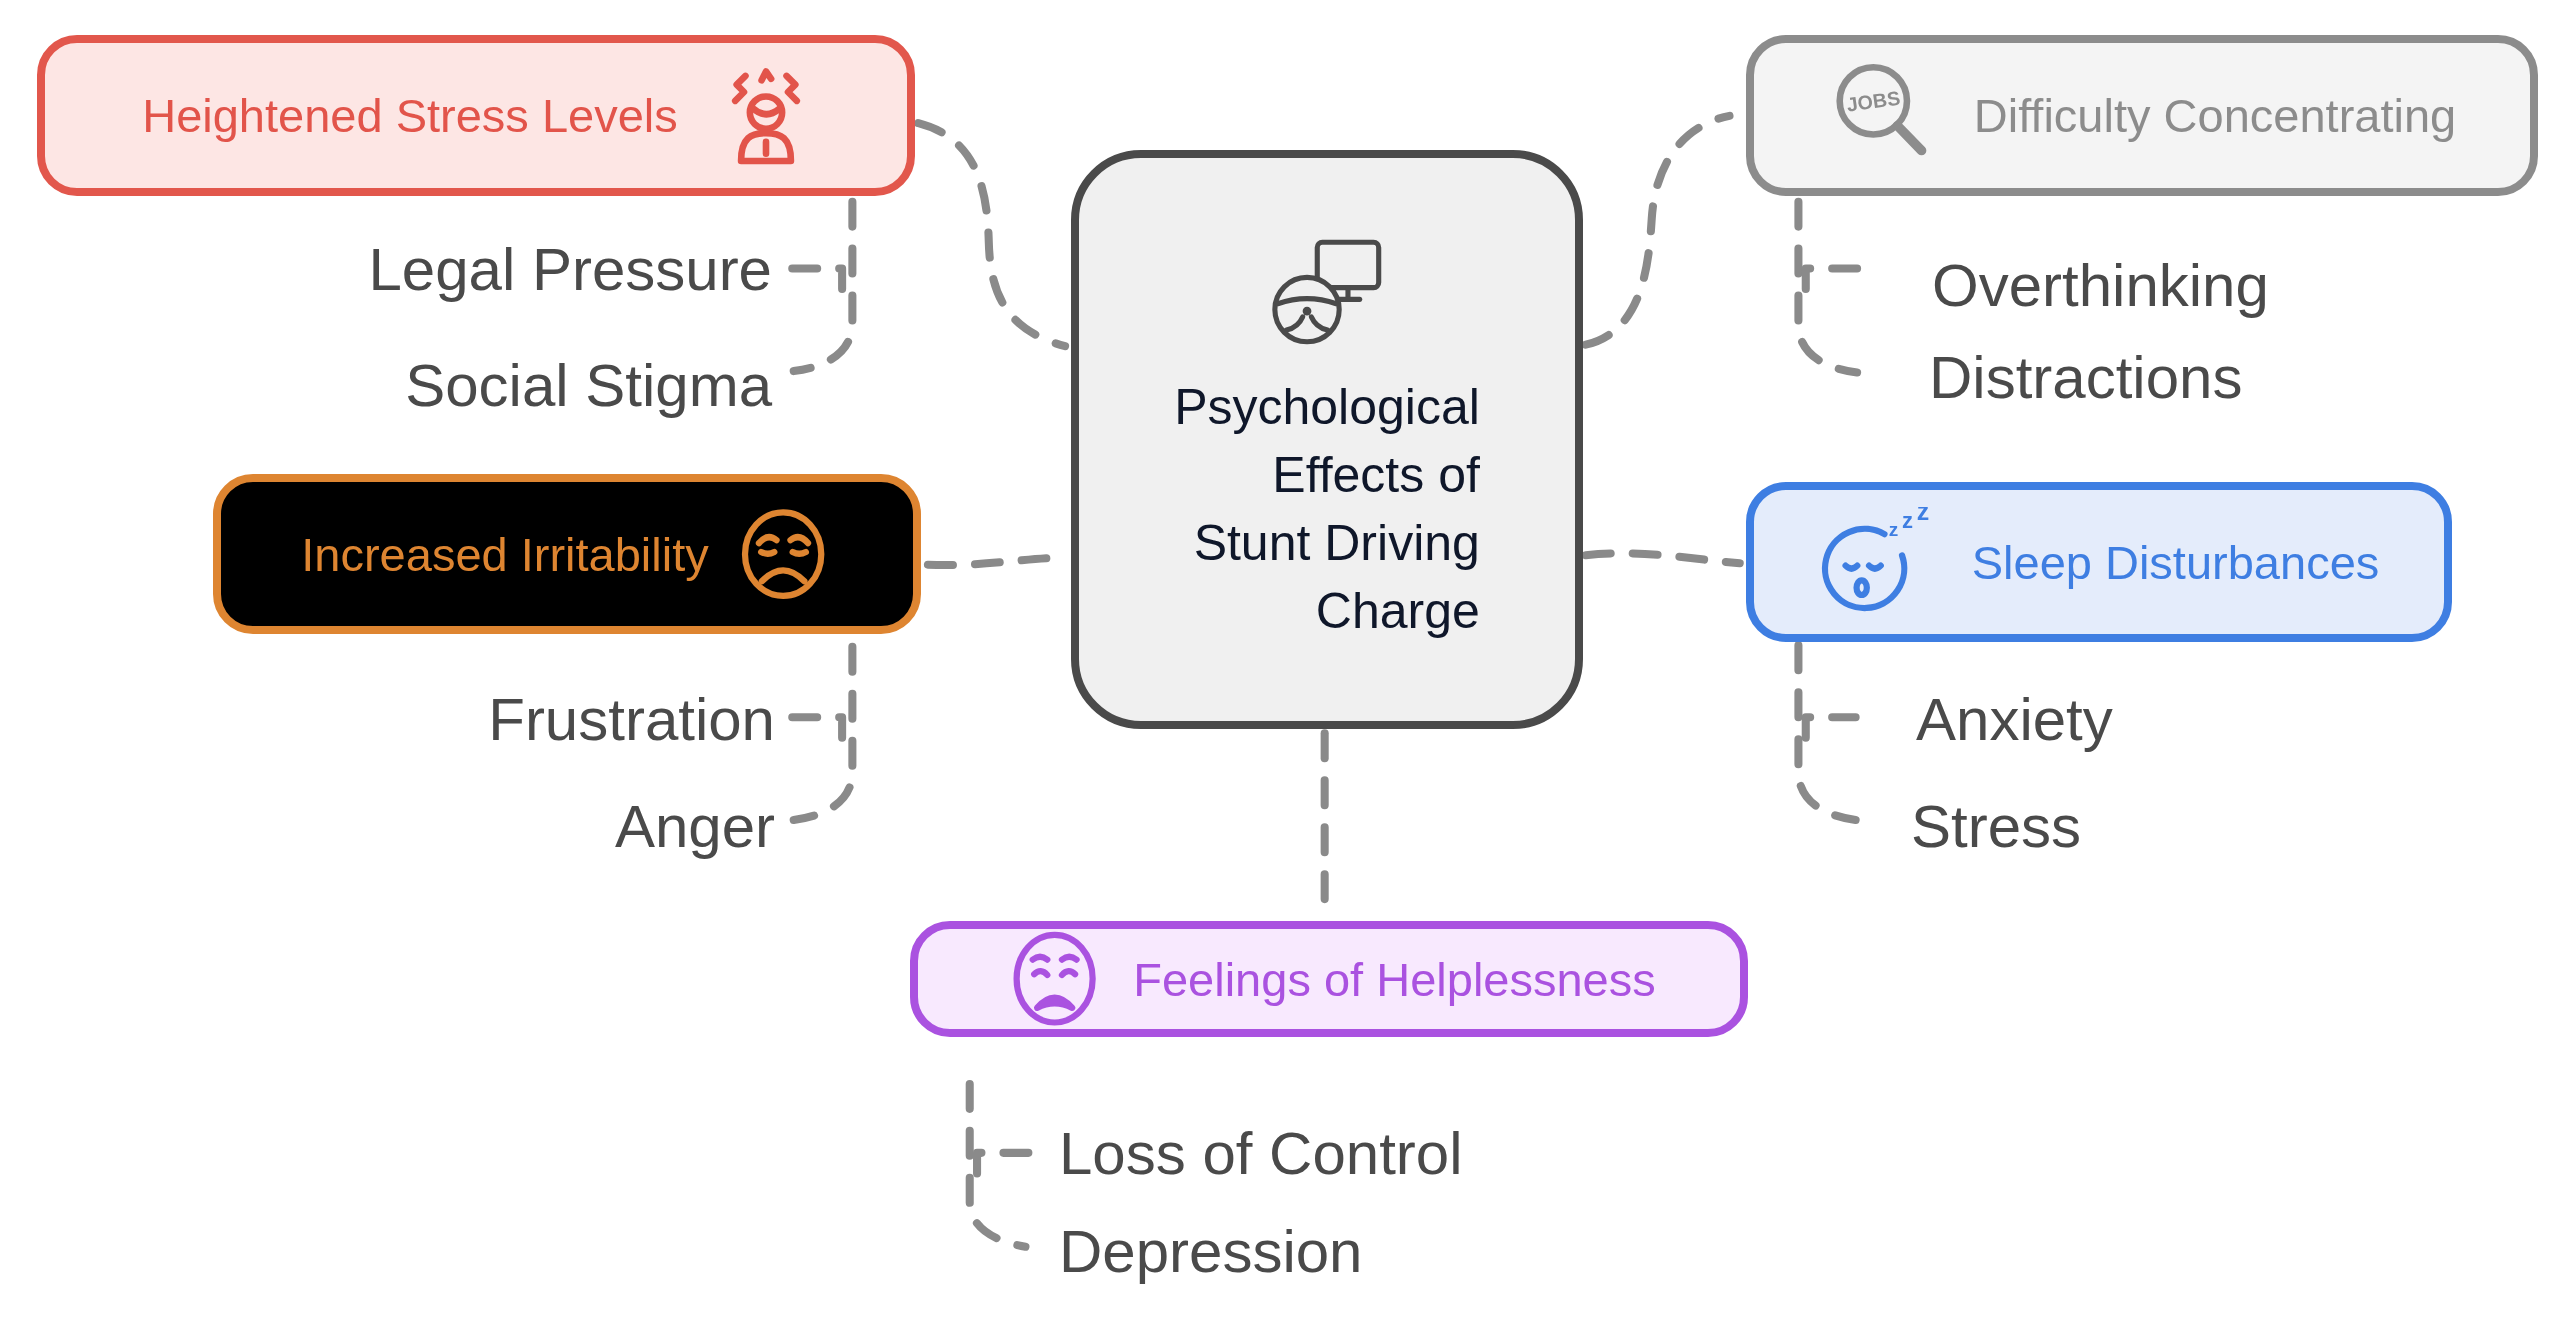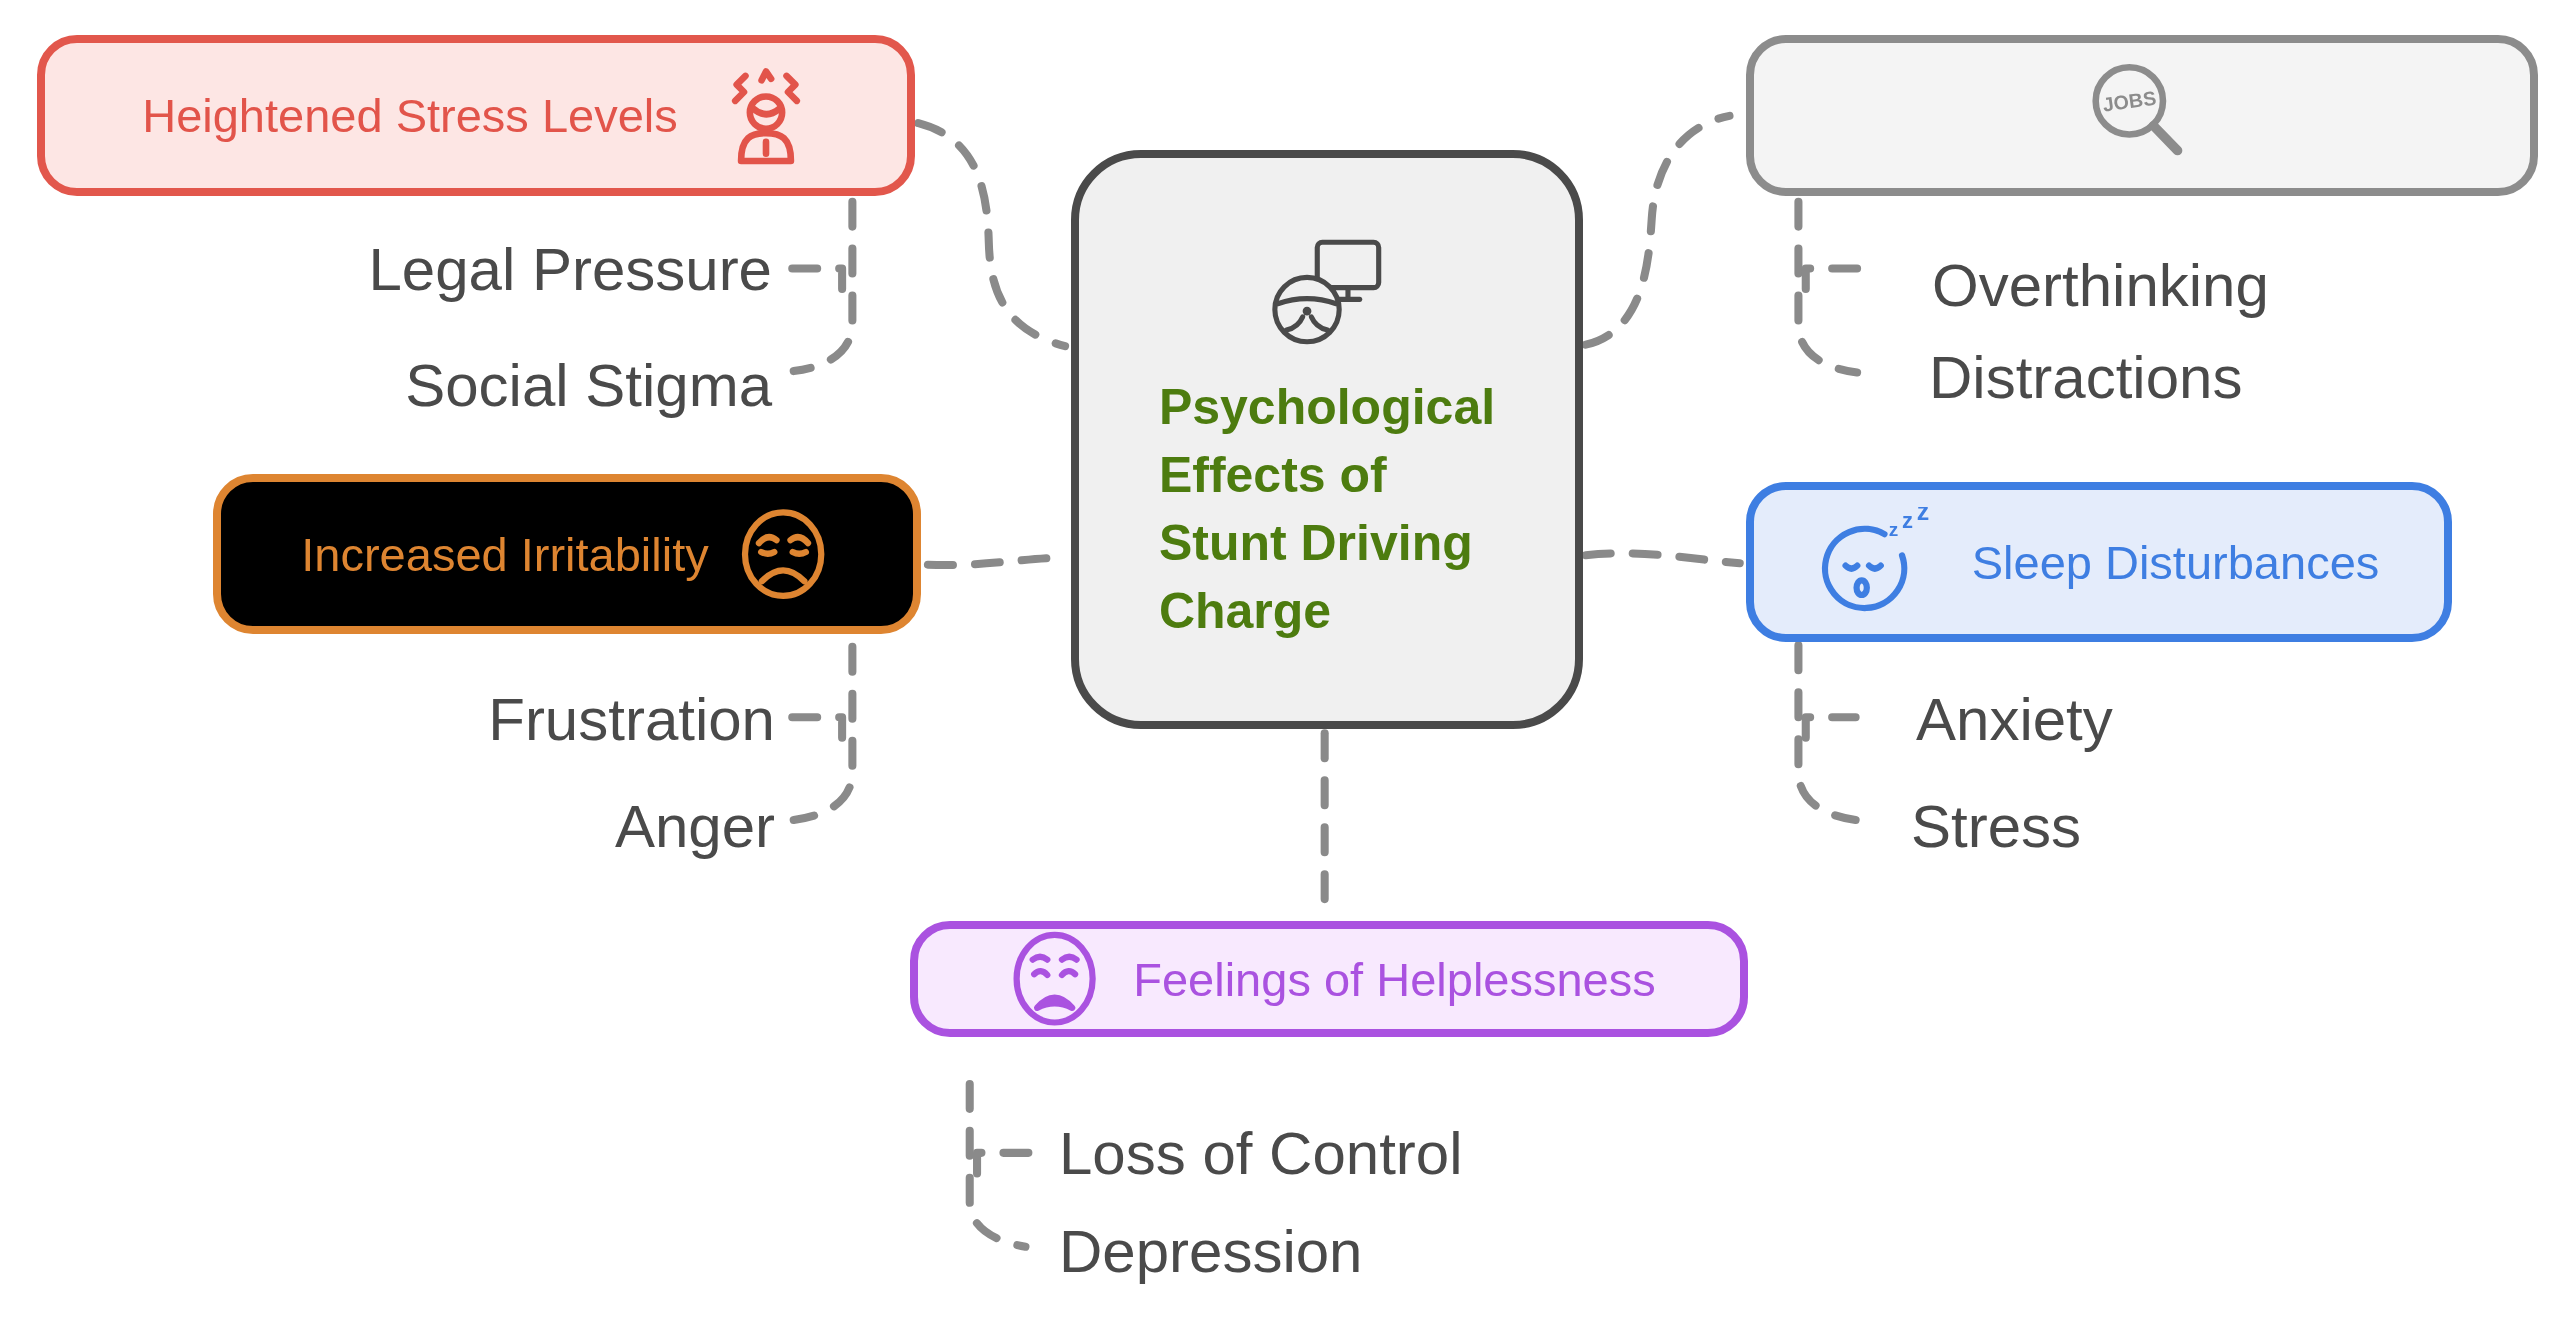--- a/index.html
+++ b/index.html
@@ -34,22 +34,22 @@
     background:#f8e9fe;border-color:#aa52e0;color:#aa52e0;gap:25px;}
 
   .node-center{
     left:1071px;top:150px;width:512px;height:579px;
     background:#f0f0f0;border:8.8px solid #4a4a4a;border-radius:70px;
     flex-direction:column;justify-content:flex-start;gap:0;
     color:#4a4a4a;
   }
   .node-center svg{margin-top:77px;}
   .center-title{
-    margin-top:20.5px;text-align:left;font-size:50px;line-height:68px;
-    font-weight:700;color:#4d7c0f;
+    margin-top:20.5px;text-align:right;font-size:50px;line-height:68px;
+    font-weight:400;color:#0f172a;
   }
 
   .leaf{
     position:absolute;font-size:60px;font-weight:500;color:#4a4a4a;
     line-height:66px;white-space:nowrap;
   }
 </style>
 </head>
 <body>
 
@@ -100,20 +100,21 @@
       <path d="M 60 106 L 60 122"></path>
     </svg>
   </div>
 
   <div class="node node-concentration">
     <svg width="117" height="117" viewBox="0 0 160 160" fill="none" stroke="#8c8c8c" stroke-width="9" stroke-linecap="round" style="font-size:64px">
       <circle cx="62" cy="60" r="46"></circle>
       <path d="M 95 94 L 128 128" stroke-width="13"></path>
       <text x="62" y="70" text-anchor="middle" font-size="27" font-weight="700" fill="#8c8c8c" stroke="none" transform="rotate(-8 62 60)" font-family="Liberation Sans, DejaVu Sans, sans-serif">JOBS</text>
     </svg>
+    <span class="ttl">Difficulty Concentrating</span>
   </div>
 
   <div class="node node-irritability">
     <span class="ttl">Increased Irritability</span>
     <svg width="99" height="99" viewBox="0 0 135 135" fill="none" stroke="#de8531" stroke-width="8.5" stroke-linecap="round">
       <ellipse cx="67" cy="67" rx="52" ry="57"></ellipse>
       <path d="M 34 52 Q 46 38 58 48"></path>
       <path d="M 77 48 Q 89 38 101 52"></path>
       <path d="M 37 64 Q 46 69 55 64"></path>
       <path d="M 80 64 Q 89 69 98 64"></path>

